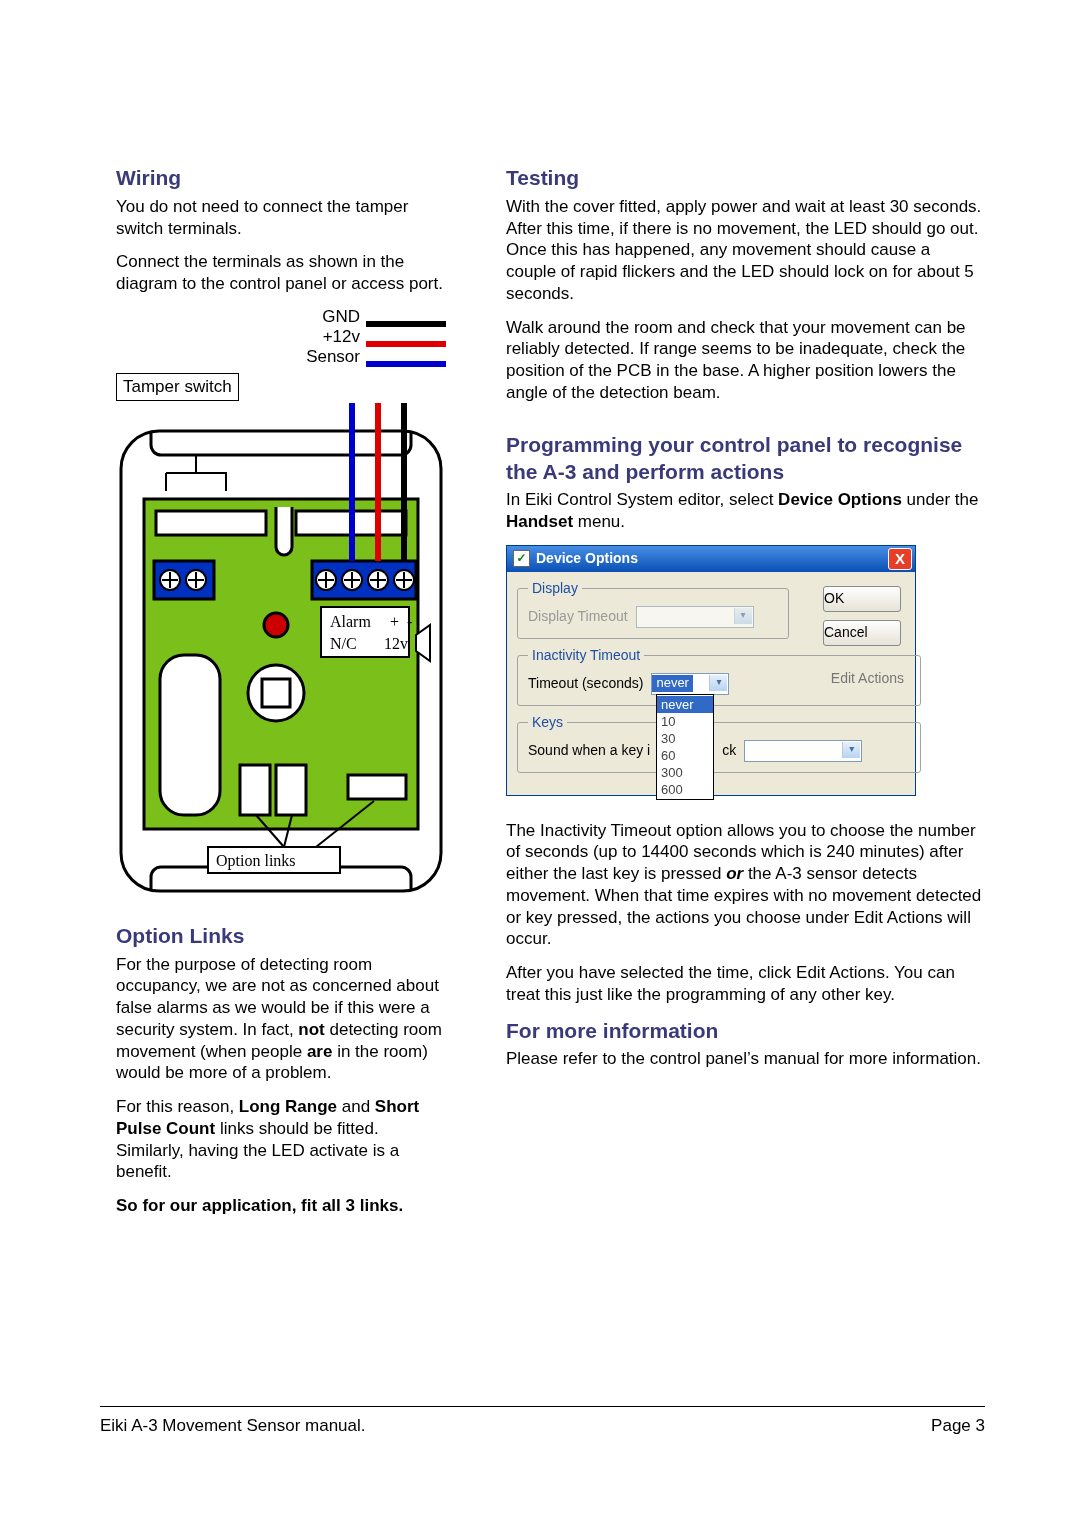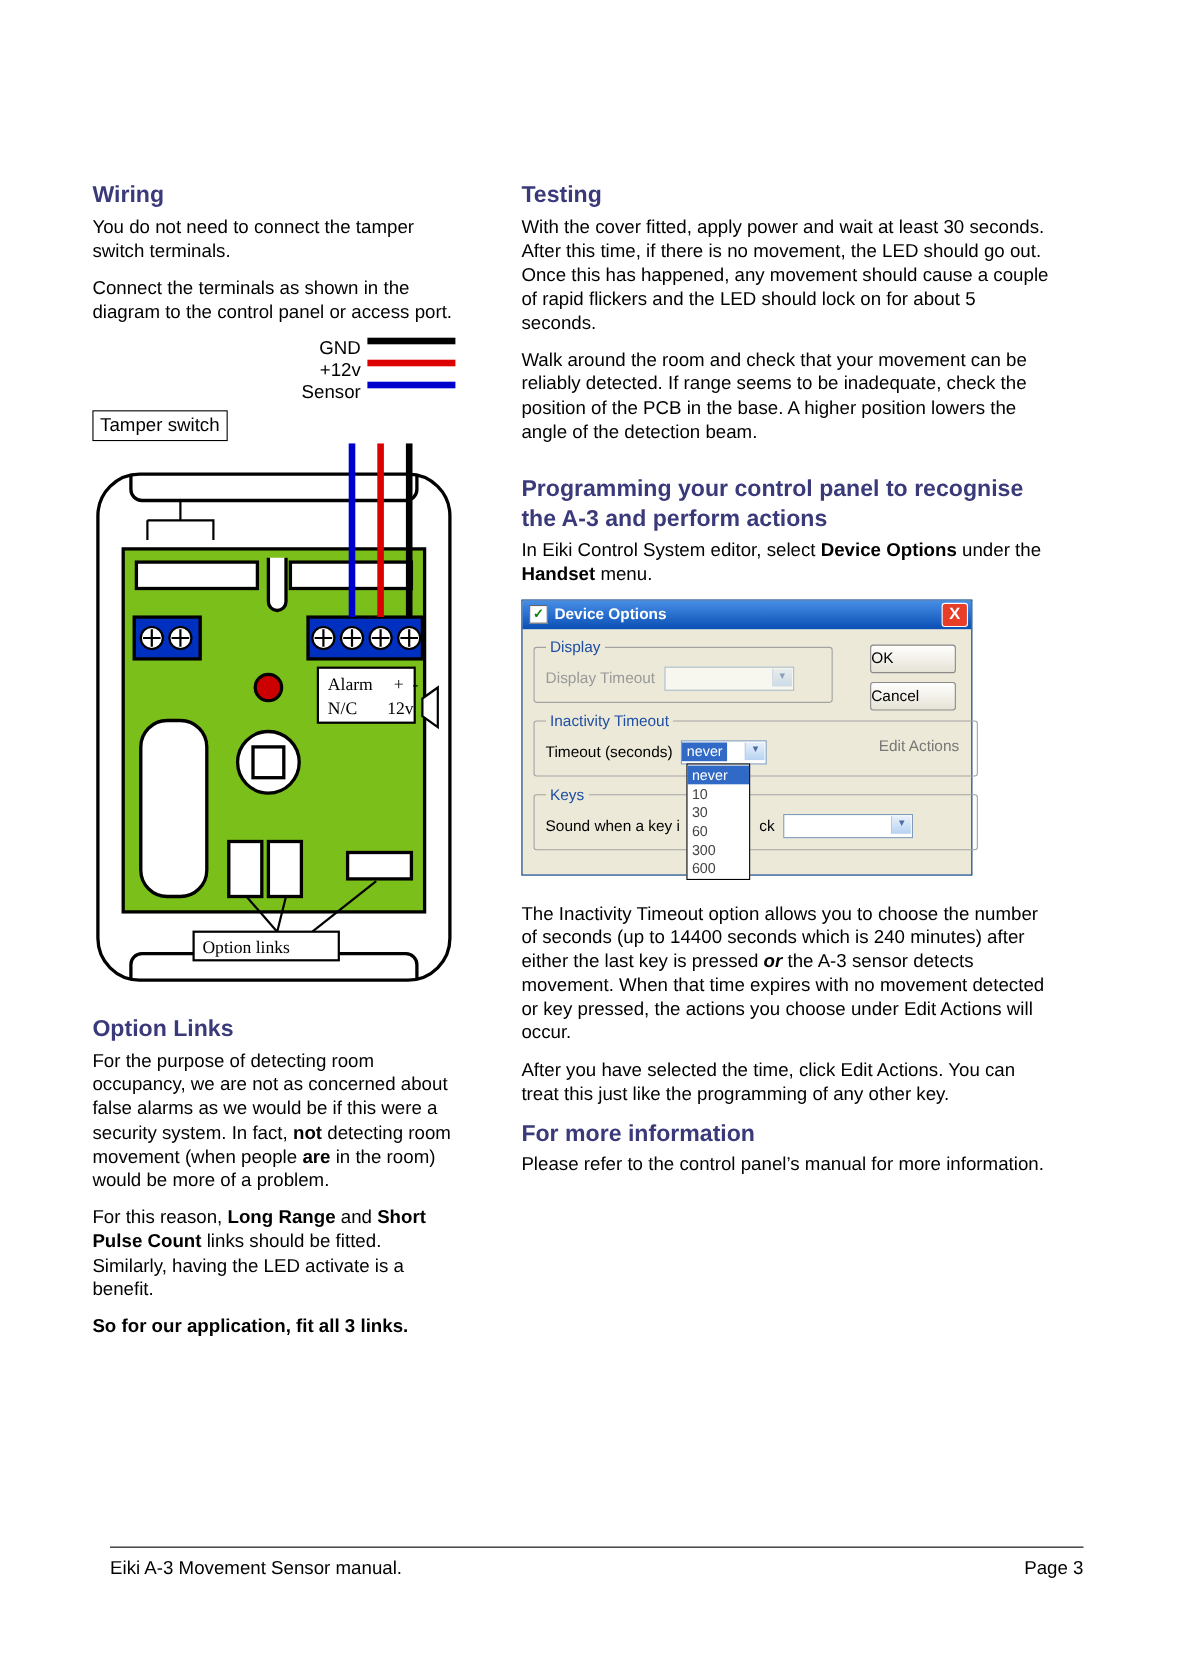--- a/index.html
+++ b/index.html
@@ -9,21 +9,21 @@
     font-family: Verdana, Geneva, sans-serif;
     font-size: 17px;
     color: #000;
     line-height: 1.28;
   }
   .page {
     width: 1080px;
     height: 1527px;
     position: relative;
     box-sizing: border-box;
-    padding: 165px 95px 0 84px;
+    padding: 165px 95px 0 116px;
   }
   .cols {
     display: flex;
     gap: 60px;
   }
   .col-left  { width: 330px; }
   .col-right { width: 485px; }
   h2 {
     color: #3a3a7a;
     font-family: Verdana, Geneva, sans-serif;
@@ -38,21 +38,21 @@
   .wiring-diagram {
     width: 330px;
     margin: 10px 0 20px 0;
   }
   .wire-legend {
     font-size: 17px;
     text-align: right;
     line-height: 1.15;
     margin-bottom: 6px;
   }
-  .wire-legend .row { display: flex; justify-content: flex-end; align-items: flex-start; height: 20px;}
+  .wire-legend .row { display: flex; justify-content: flex-end; align-items: flex-end; height: 20px;}
   .wire-legend .lbl { width: 80px; text-align: right; margin-right: 6px;}
   .wire-legend .bar { height: 6px; width: 80px; }
   .bar.gnd { background:#000; }
   .bar.v12 { background:#d00; }
   .bar.sen { background:#00c; }
   .tamper-row {
     display:flex; align-items:center; margin:6px 0 2px 0;
   }
   .tamper-row .box {
     border:1px solid #000; padding:2px 6px; font-size:17px;

